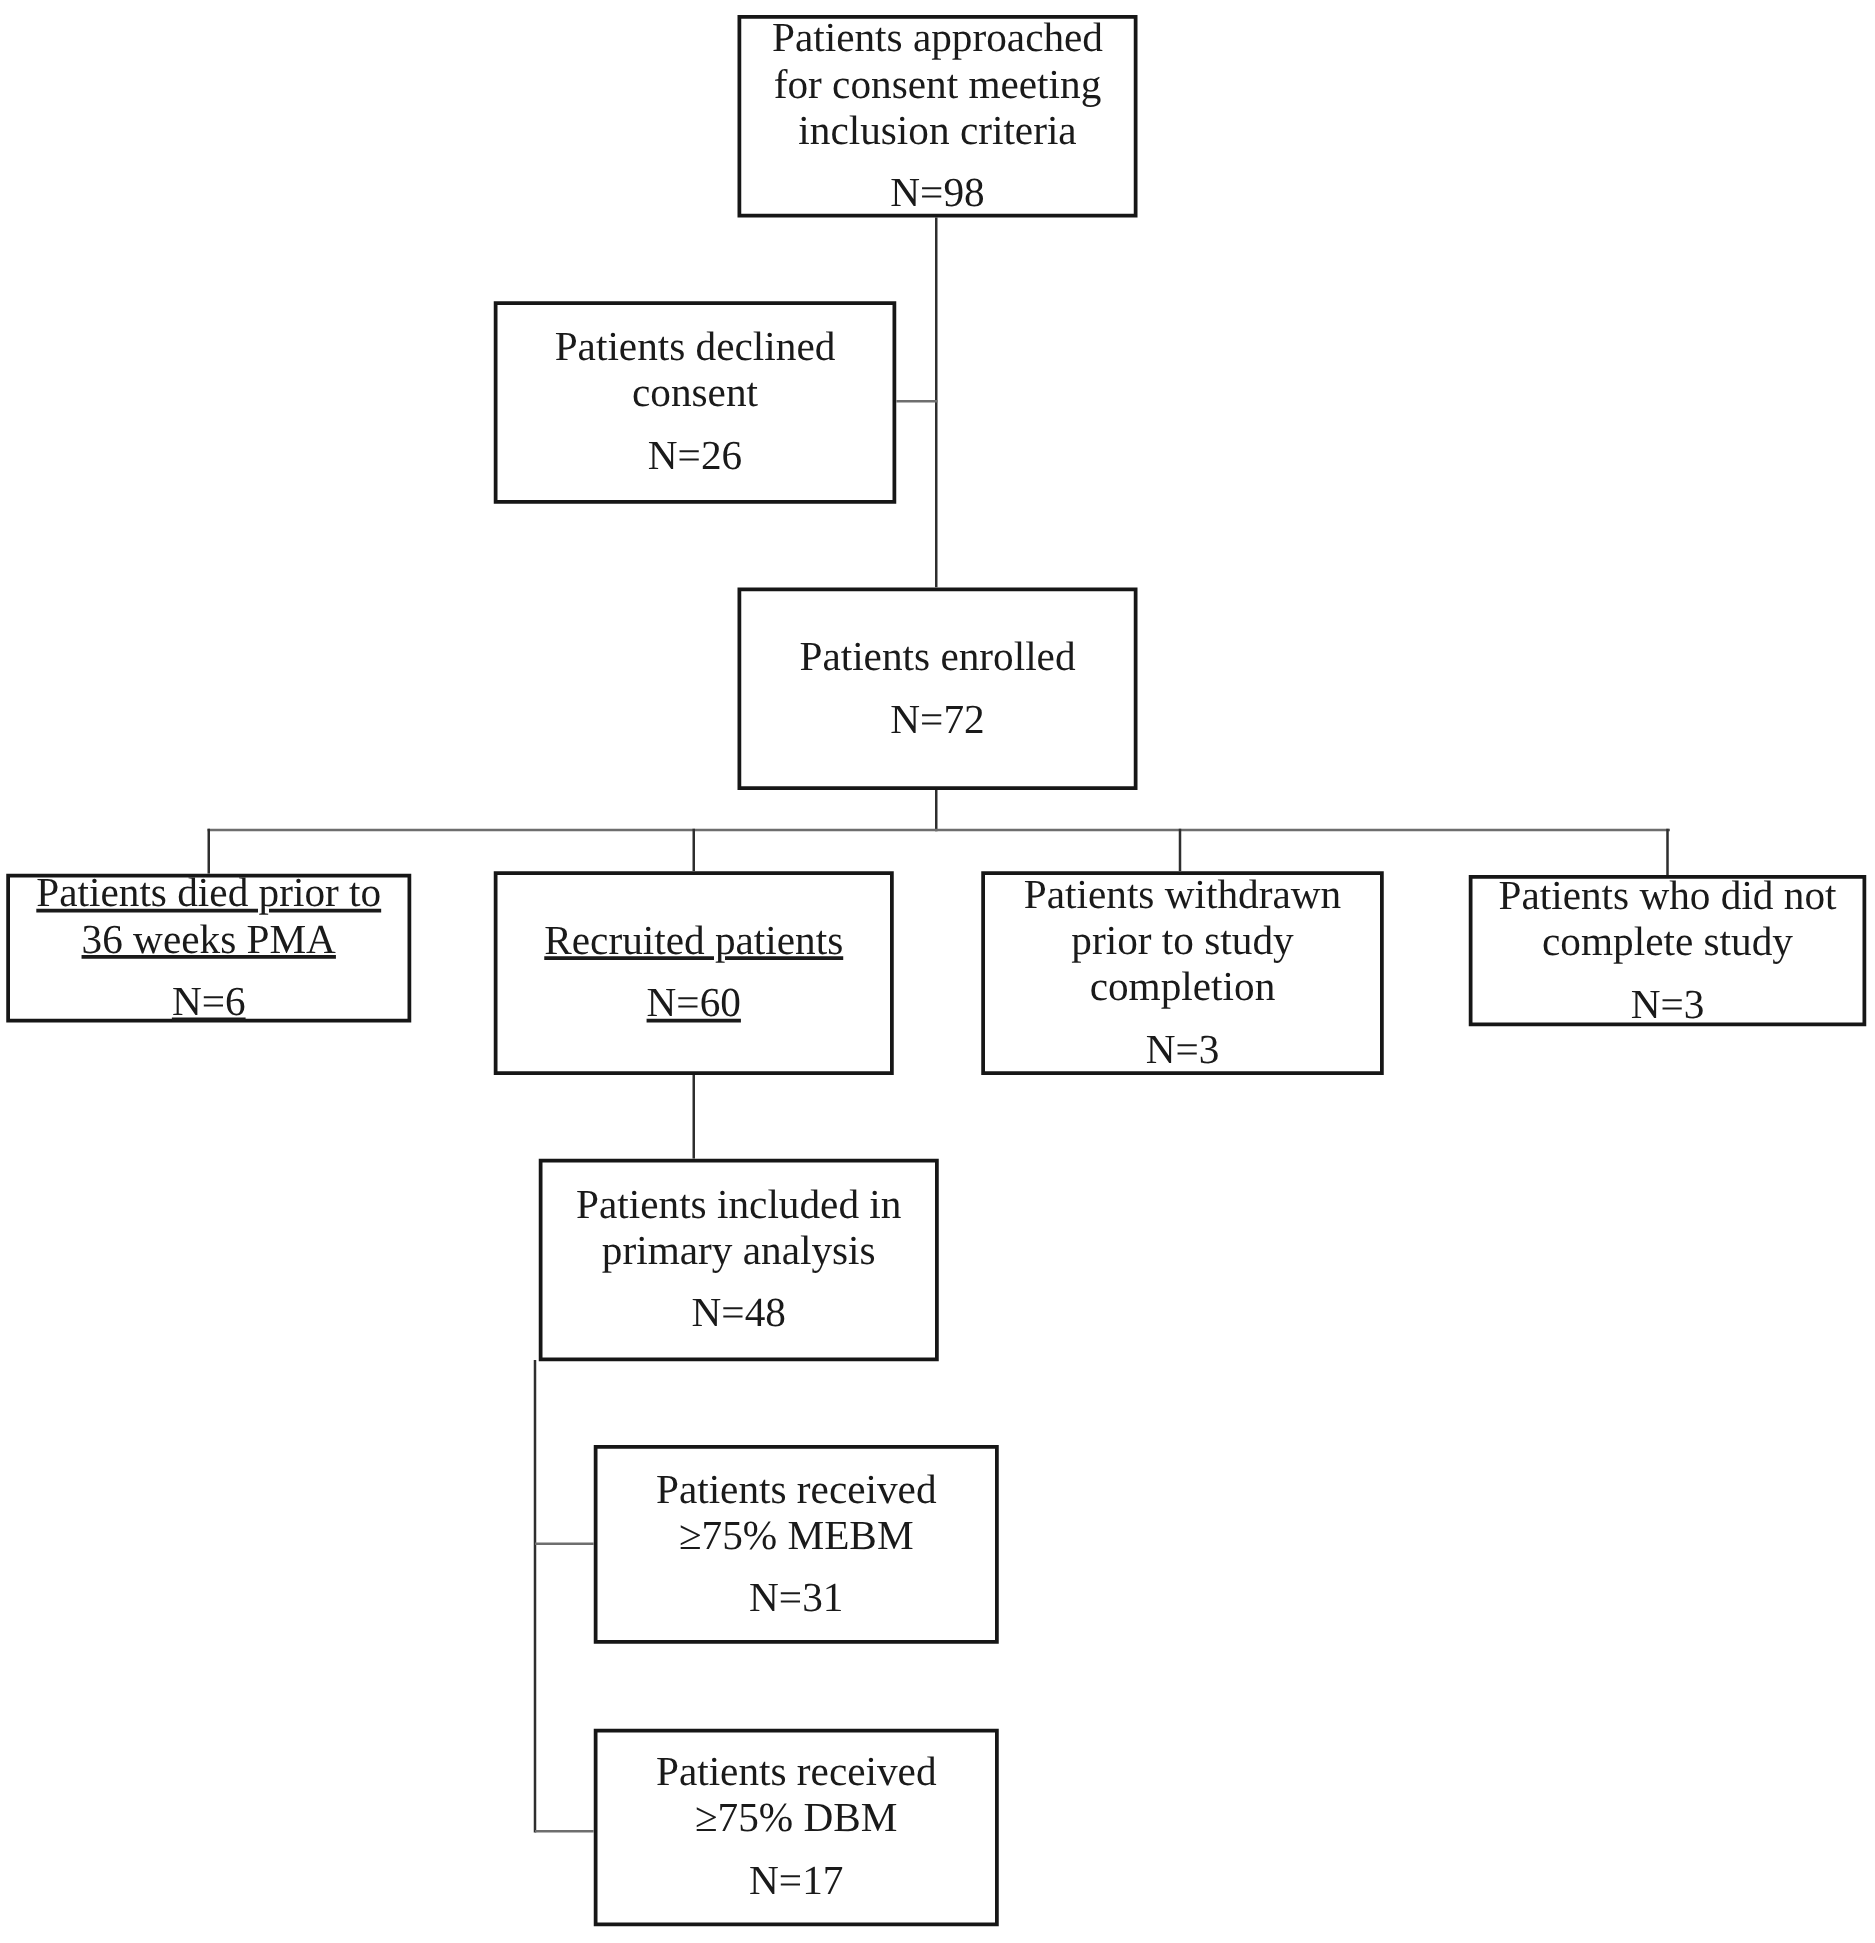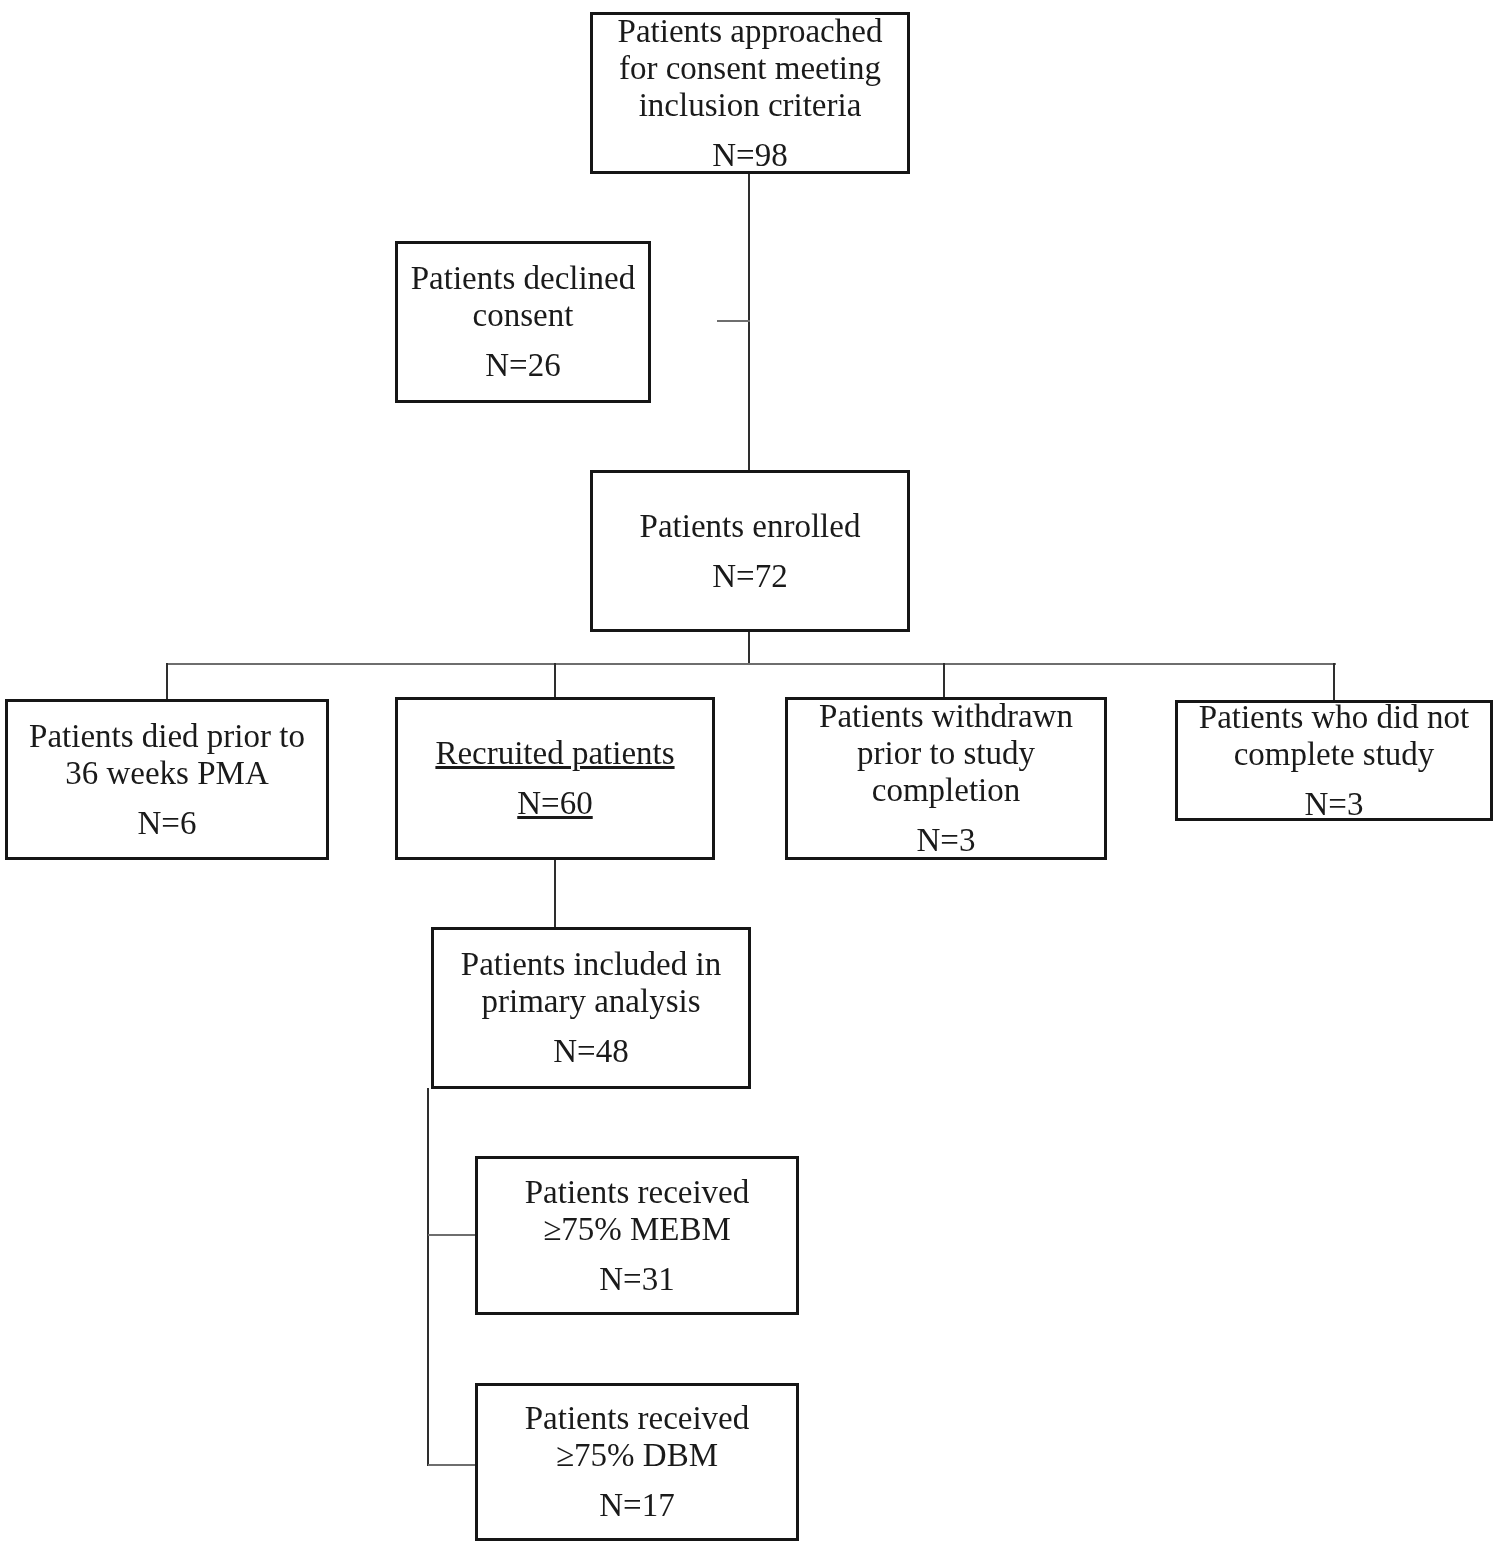--- a/index.html
+++ b/index.html
@@ -17,23 +17,23 @@
     display:flex;flex-direction:column;align-items:center;justify-content:center;
     text-align:center;font-size:33px;line-height:37px;
   }
   .node .label{white-space:pre-line;}
   .node .count{margin-top:13px;text-align:right;}
   .line{position:absolute;background:var(--line-dark);}
   .line.gray{background:var(--line-gray);}
 
   
   .n-approached {left:590px; top:12px;   width:320px; height:162px;}
-  .n-declined   {left:395px; top:241px;  width:256px; height:162px;}
+  .n-declined   {left:395px; top:241px;  width:322px; height:162px;}
   .n-enrolled   {left:590px; top:470px;  width:320px; height:162px;}
-  .n-died       {left:5px;   top:699px;  width:324px; height:161px;}
+  .n-died       {left:5px;   top:699px;  width:324px; height:119px;text-decoration:underline;}
   .n-recruited  {left:395px; top:697px;  width:320px; height:163px;text-decoration:underline;}
   .n-withdrawn  {left:785px; top:697px;  width:322px; height:163px;}
   .n-notcomplete{left:1175px;top:700px;  width:318px; height:121px;}
   .n-included   {left:395px; top:927px;  width:320px; height:162px;margin-left:36px;}
   .n-mebm       {left:475px; top:1156px; width:324px; height:159px;}
   .n-dbm        {left:475px; top:1383px; width:324px; height:158px;}
 
   
   .c1 {left:748px; top:173px;  width:2px;    height:297px;}
   .c2 {left:717px; top:320px;  width:33px;   height:2px;}

